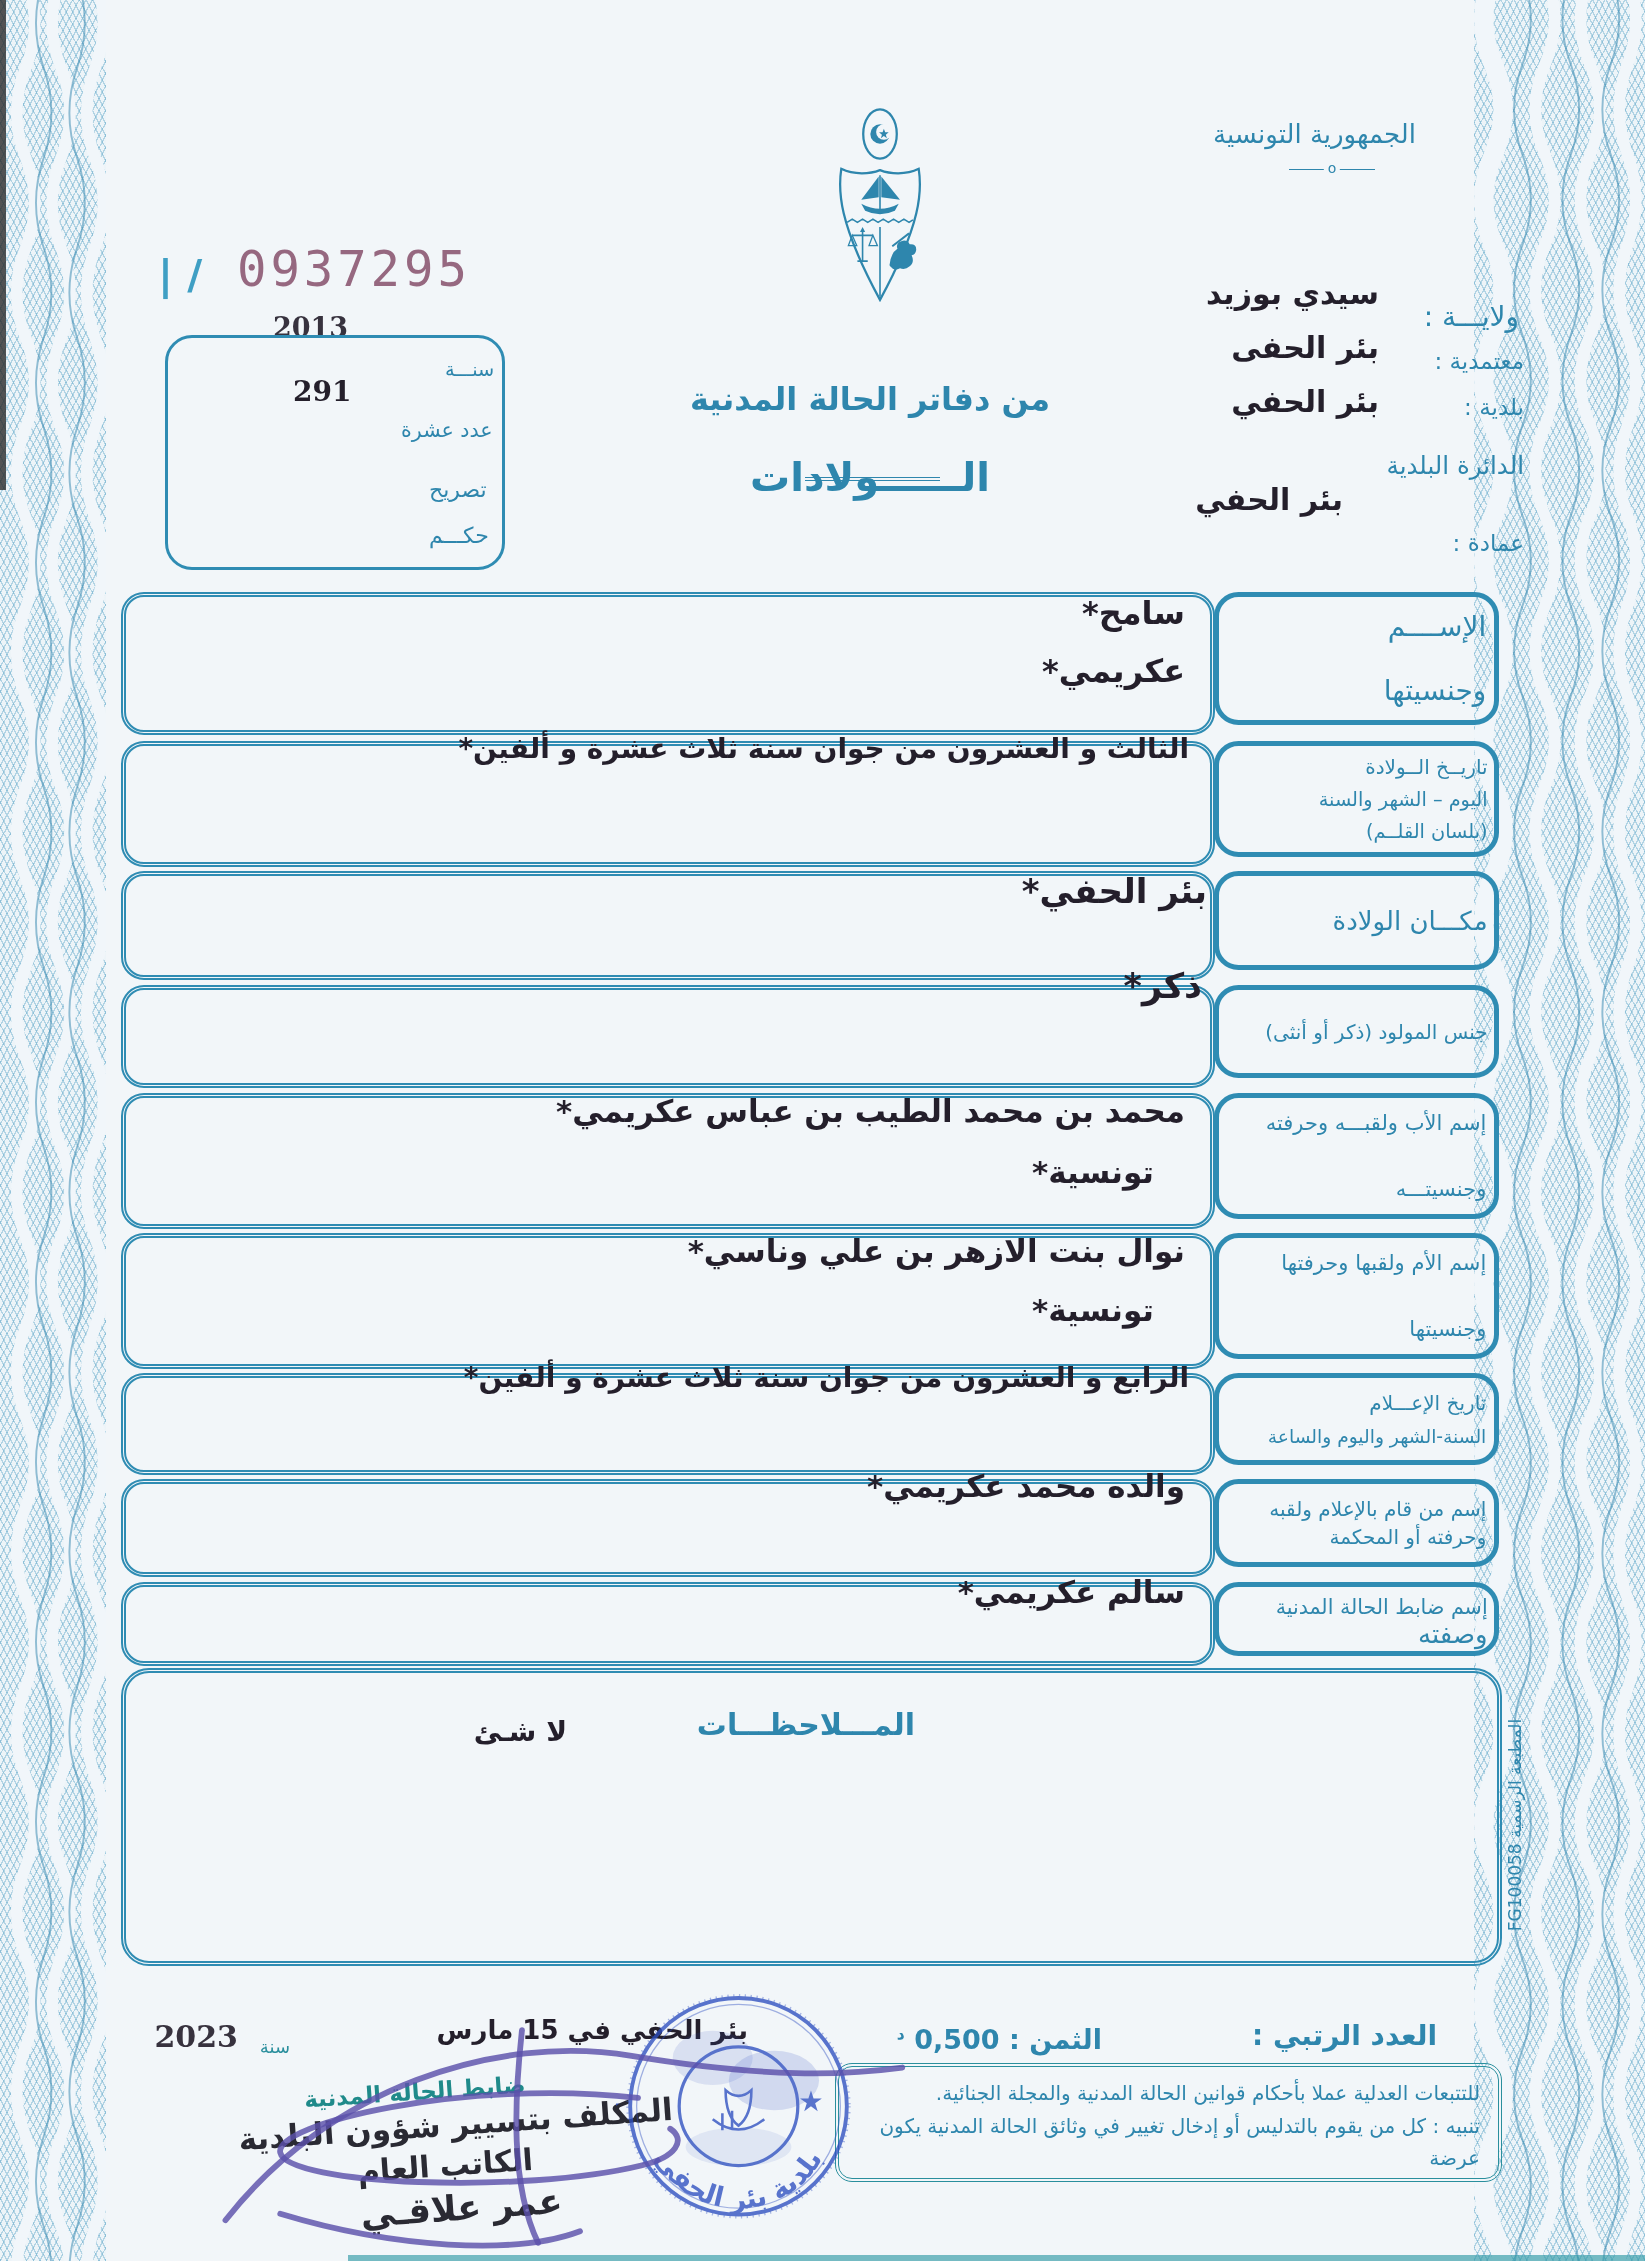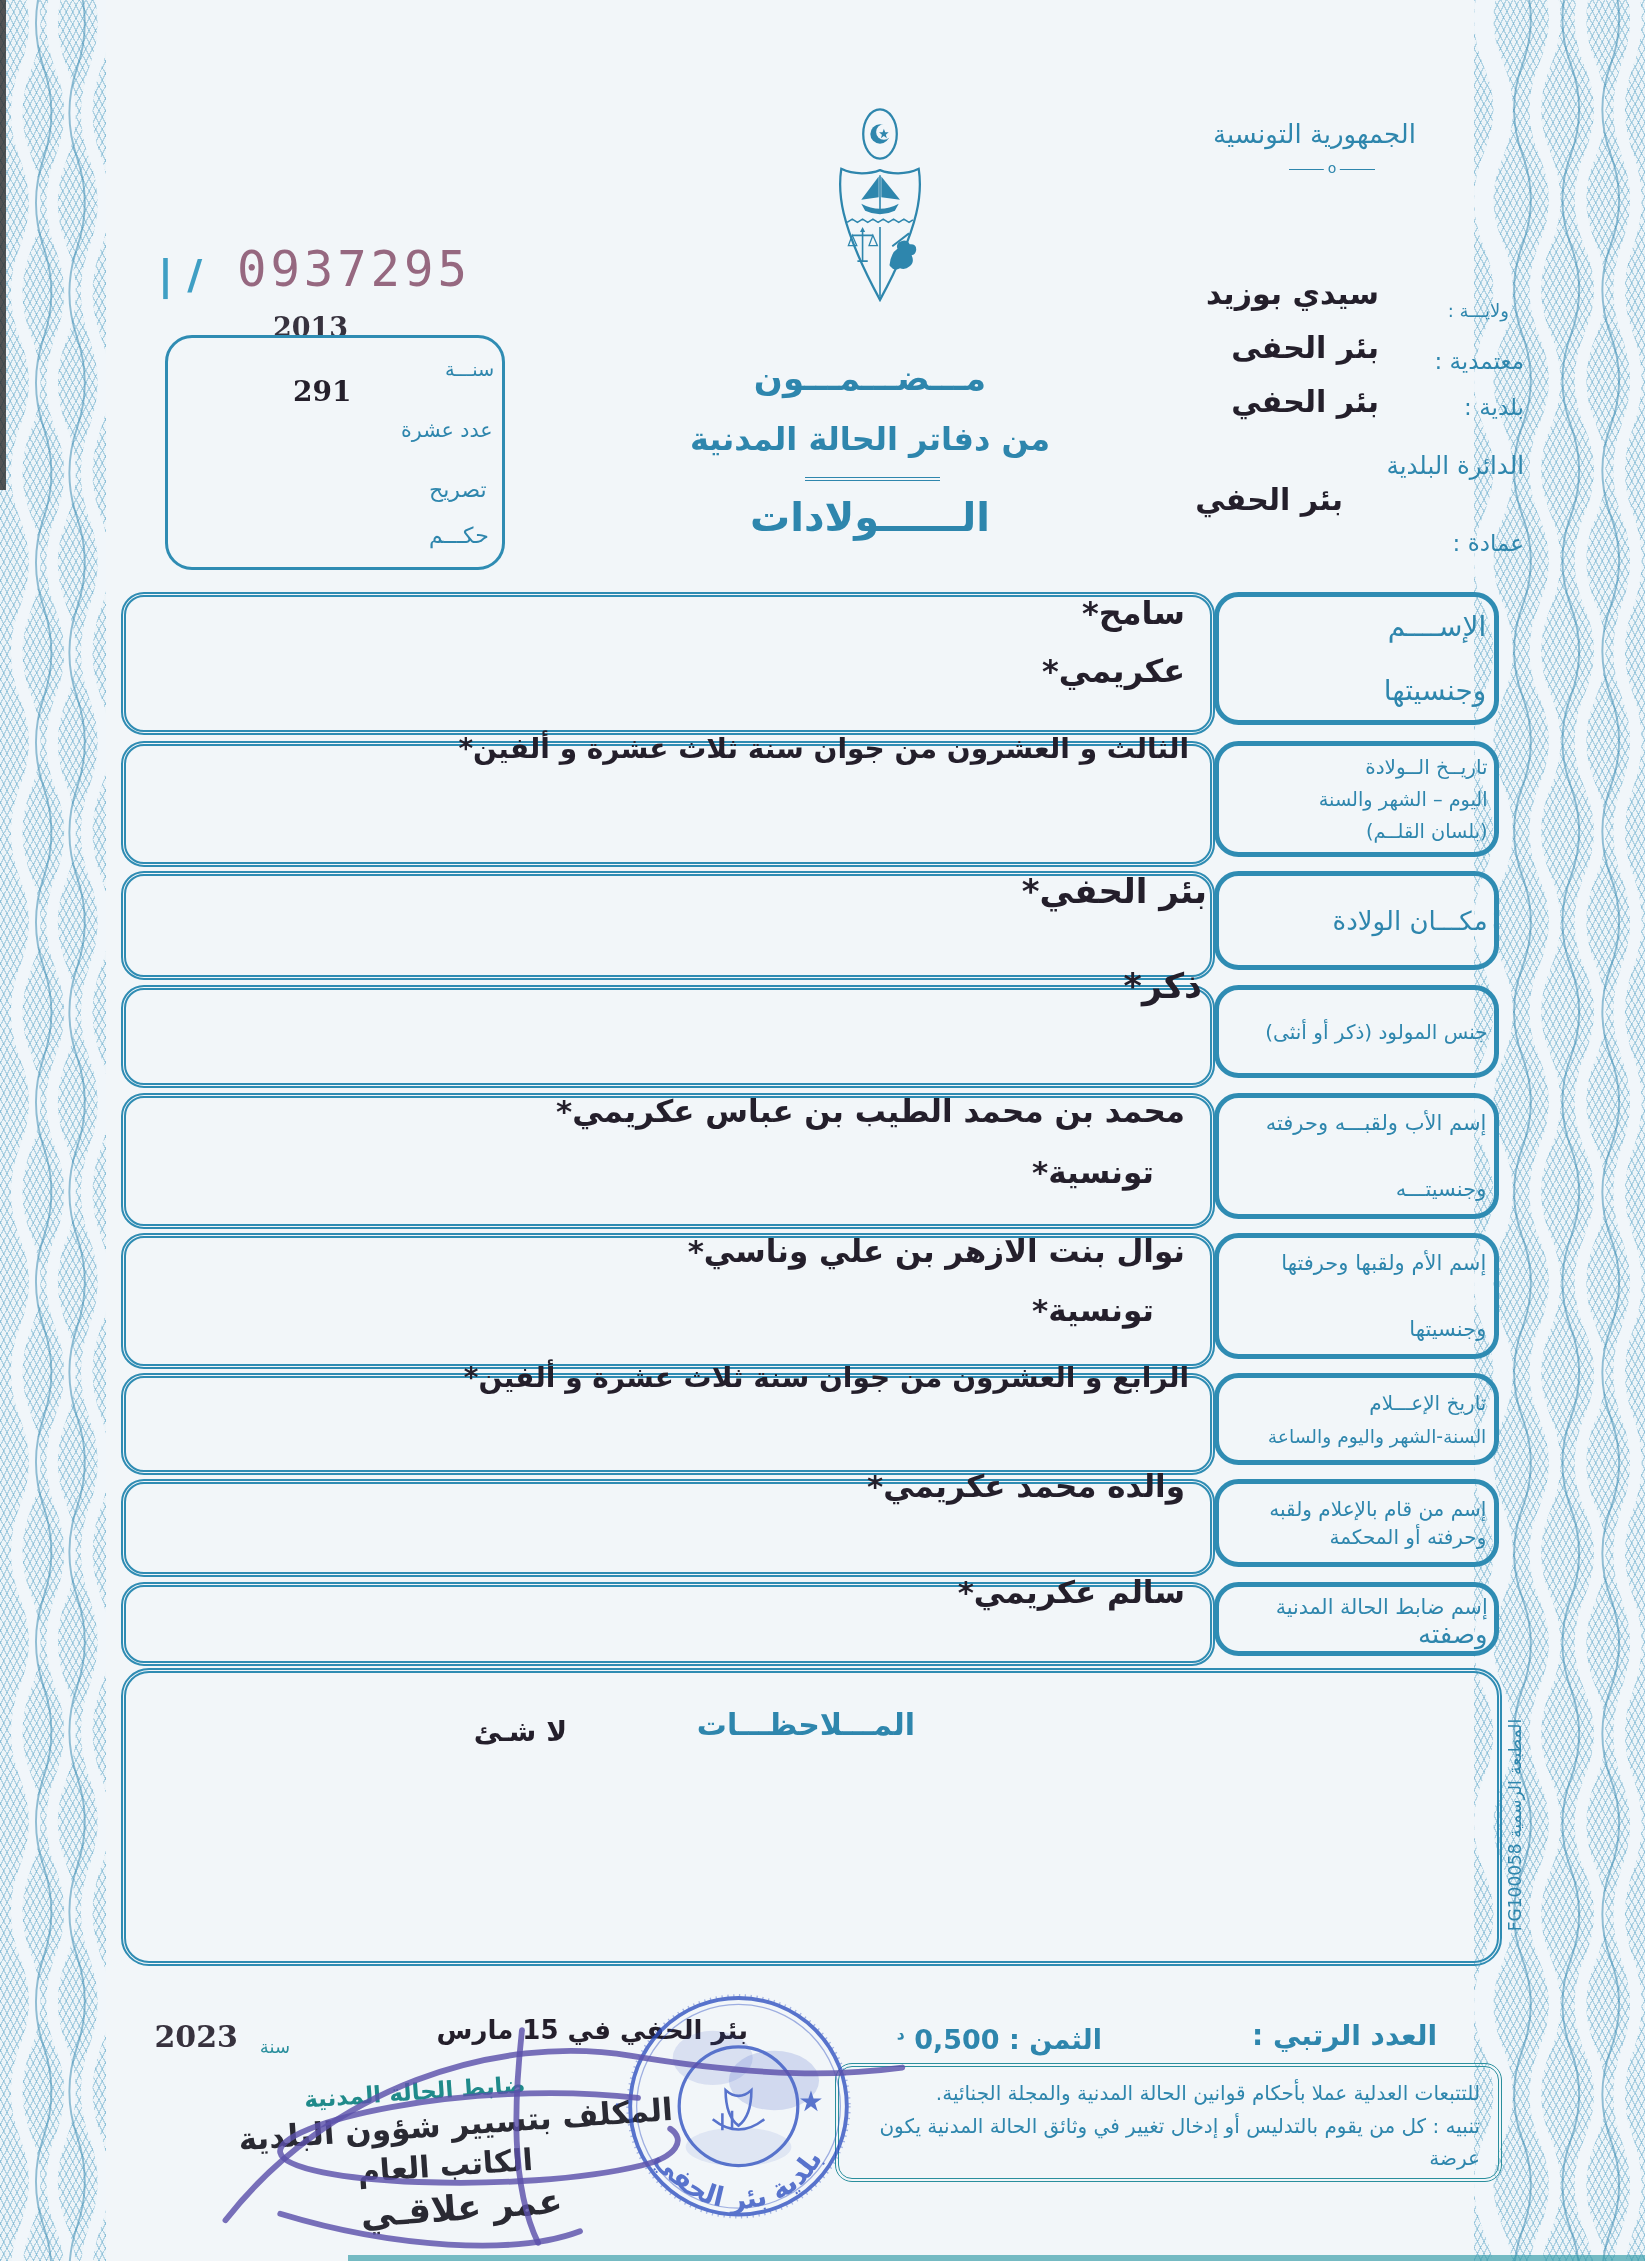--- a/index.html
+++ b/index.html
@@ -105,32 +105,31 @@
   <span class="abs" style="left:237px;top:241px;font-size:49px;color:#8a5570;font-family:'DejaVu Sans Mono',monospace;letter-spacing:3.9px;opacity:.88;direction:ltr;">0937295</span>
   <span class="abs" style="left:273px;top:312px;font-size:27px;font-weight:bold;color:#37323e;font-family:'DejaVu Serif',serif;">2013</span>
 
   <div class="regbox"></div>
   <span class="abs lbl" style="left:445px;top:358px;font-size:19.3px;">سنـــة</span>
   <span class="abs val" style="left:293px;top:375px;font-size:28px;font-family:'DejaVu Serif',serif;">291</span>
   <span class="abs lbl" style="left:401px;top:418px;font-size:20.6px;">عدد عشرة</span>
   <span class="abs lbl" style="left:429px;top:477px;font-size:22px;">تصريح</span>
   <span class="abs lbl" style="left:429px;top:523px;font-size:22px;">حكـــم</span>
 
-  <span class="abs lbl" style="right:136px;top:300px;font-size:18px;">ولايـــة :</span>
+  <span class="abs lbl" style="right:126px;top:300px;font-size:28px;">ولايـــة :</span>
   <span class="abs val" style="right:266px;top:276px;font-size:30px;">سيدي بوزيد</span>
   <span class="abs val" style="right:266px;top:330px;font-size:30px;">بئر الحفى</span>
   <span class="abs lbl" style="right:121px;top:348px;font-size:23px;">معتمدية :</span>
   <span class="abs val" style="right:266px;top:384px;font-size:30px;">بئر الحفي</span>
   <span class="abs lbl" style="right:121px;top:394px;font-size:23px;">بلدية :</span>
   <span class="abs lbl" style="right:121px;top:451px;font-size:24.5px;">الدائرة البلدية</span>
   <span class="abs val" style="right:302px;top:482px;font-size:30px;">بئر الحفي</span>
   <span class="abs lbl" style="right:121px;top:530px;font-size:23px;">عمادة :</span>
 
   <div class="abs titleblock" style="left:612px;top:358px;width:516px;text-align:center;color:#2e86ad;">
-    <span style="font-size:34px;font-weight:bold;">مـــضـــمـــون</span>
     <span style="font-size:32px;font-weight:bold;margin-top:22px;">من دفاتر الحالة المدنية</span>
     <span class="abs" style="left:193px;top:119px;width:135px;border-bottom:4.5px double #2e86ad;"></span>
     <span style="font-size:40px;font-weight:bold;margin-top:36px;">الــــــولادات</span>
   </div>
 
   <div class="vbox" style="left:121px;top:592px; width:1084px;height:133px;"></div>
   <div class="vbox" style="left:121px;top:741px;width:1084px;height:116px;"></div>
   <div class="vbox" style="left:121px;top:871px;width:1084px;height:99px;"></div>
   <div class="vbox" style="left:121px;top:985px;width:1084px;height:93px;"></div>
   <div class="vbox" style="left:121px;top:1093px;width:1084px;height:126px;"></div>

